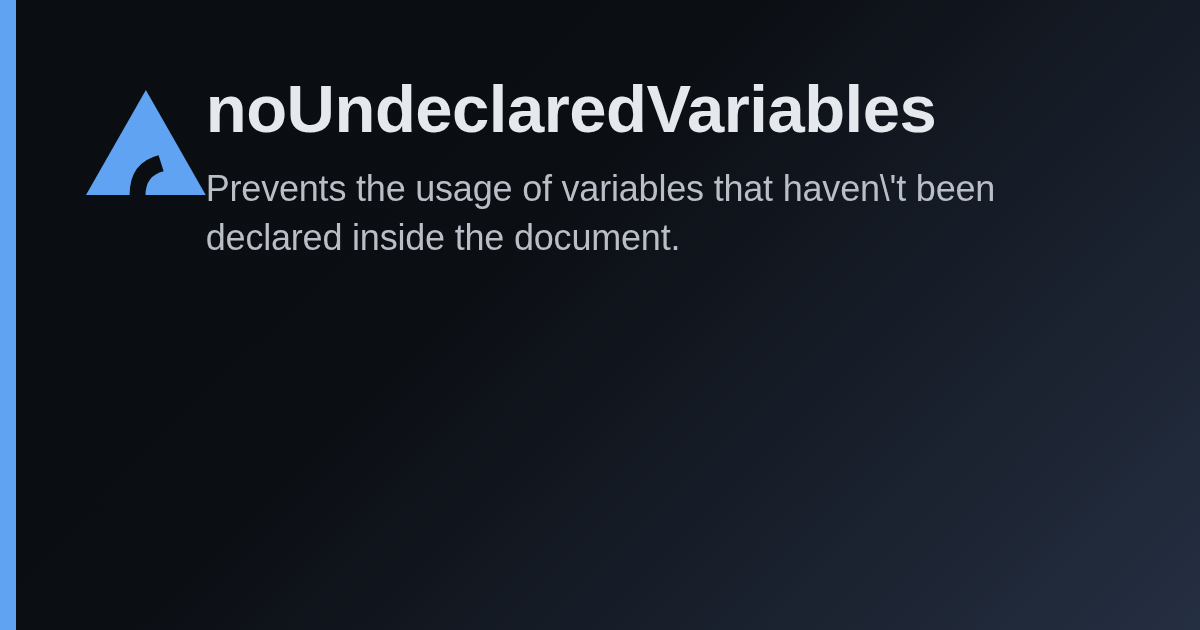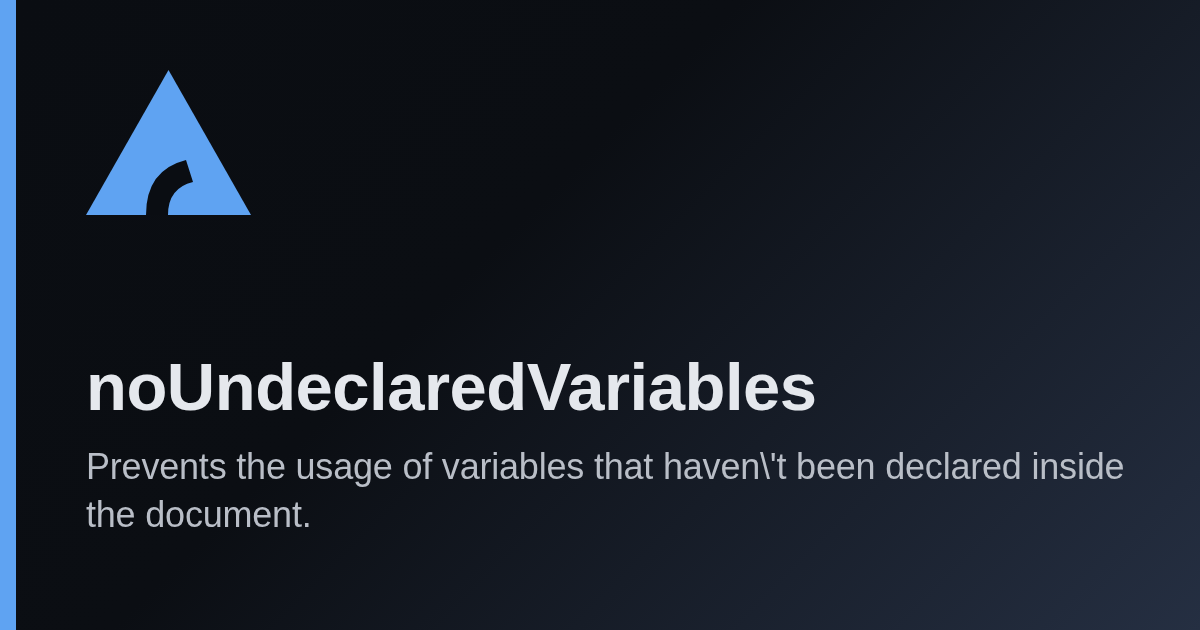--- a/index.html
+++ b/index.html
@@ -23,21 +23,21 @@
       height: 100%;
       background-color: #5fa3f2;
       flex-shrink: 0;
     }
     .content {
       flex: 1;
       height: 100%;
       background: linear-gradient(135deg, #0a0d12 0%, #0b0e13 40%, #252f42 100%);
       padding: 70px 70px 70px 70px;
       display: flex;
-      flex-direction: column;
+      flex-direction: row;
       justify-content: space-between;
     }
     .logo-wrapper {
       width: 165px;
       height: 145px;
       position: relative;
     }
     .logo-wrapper svg {
       width: 100%;
       height: 100%;

